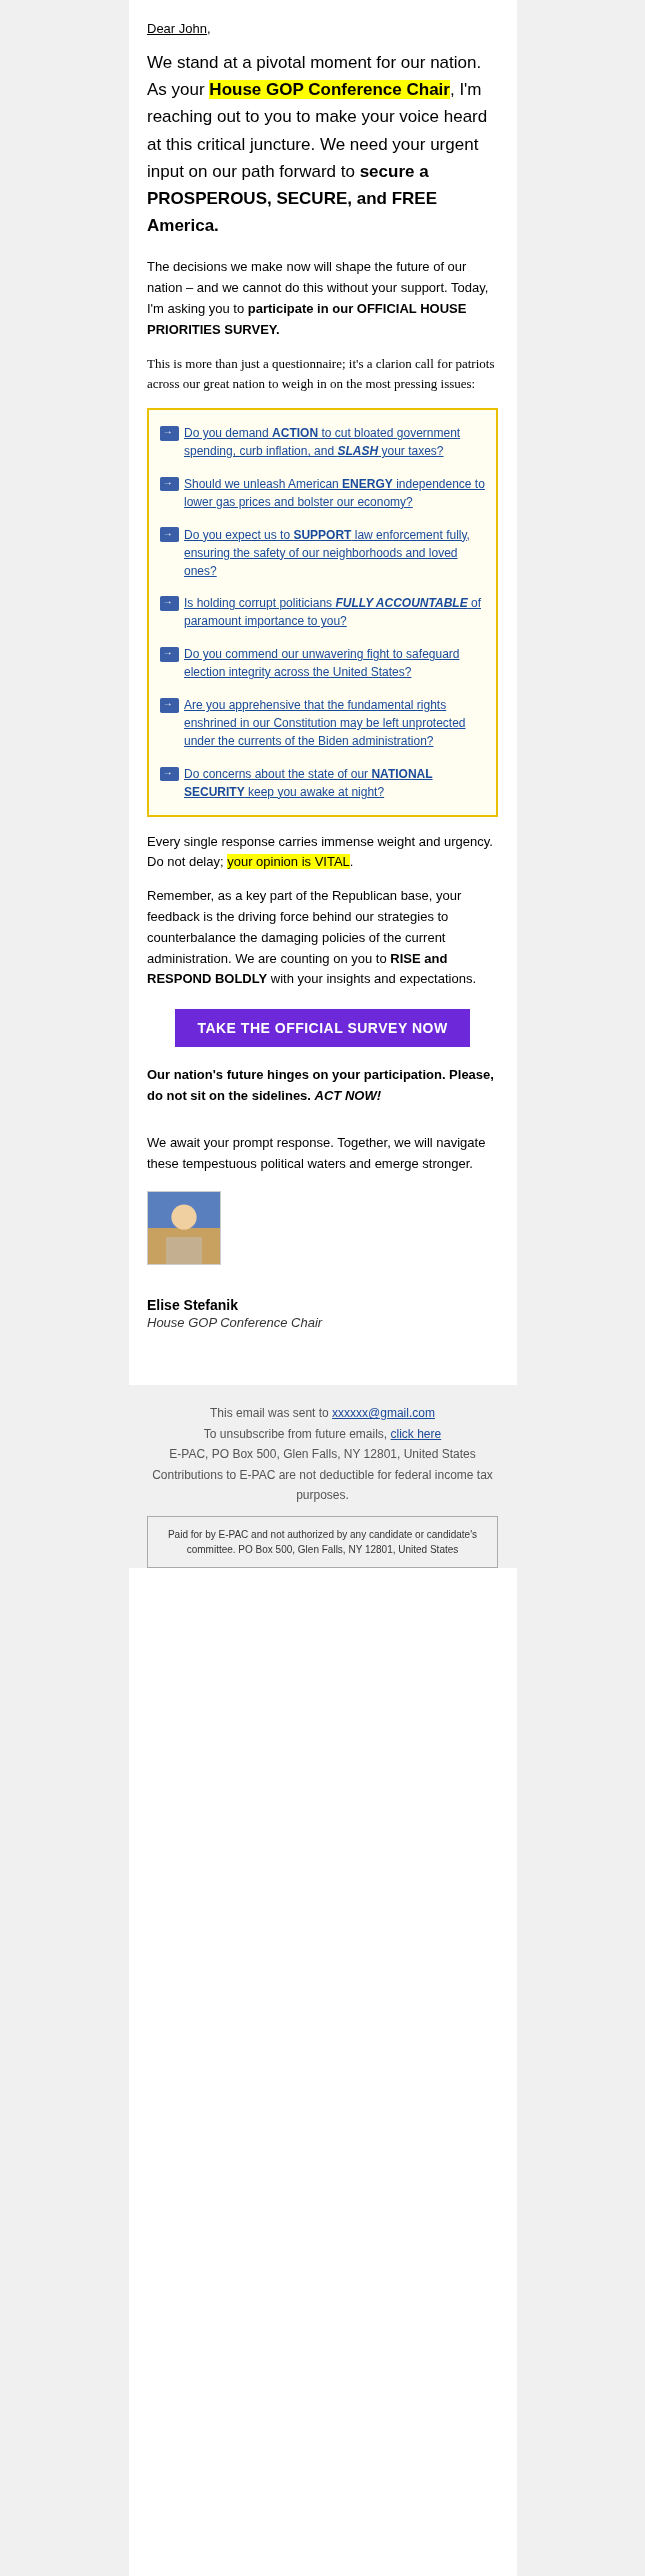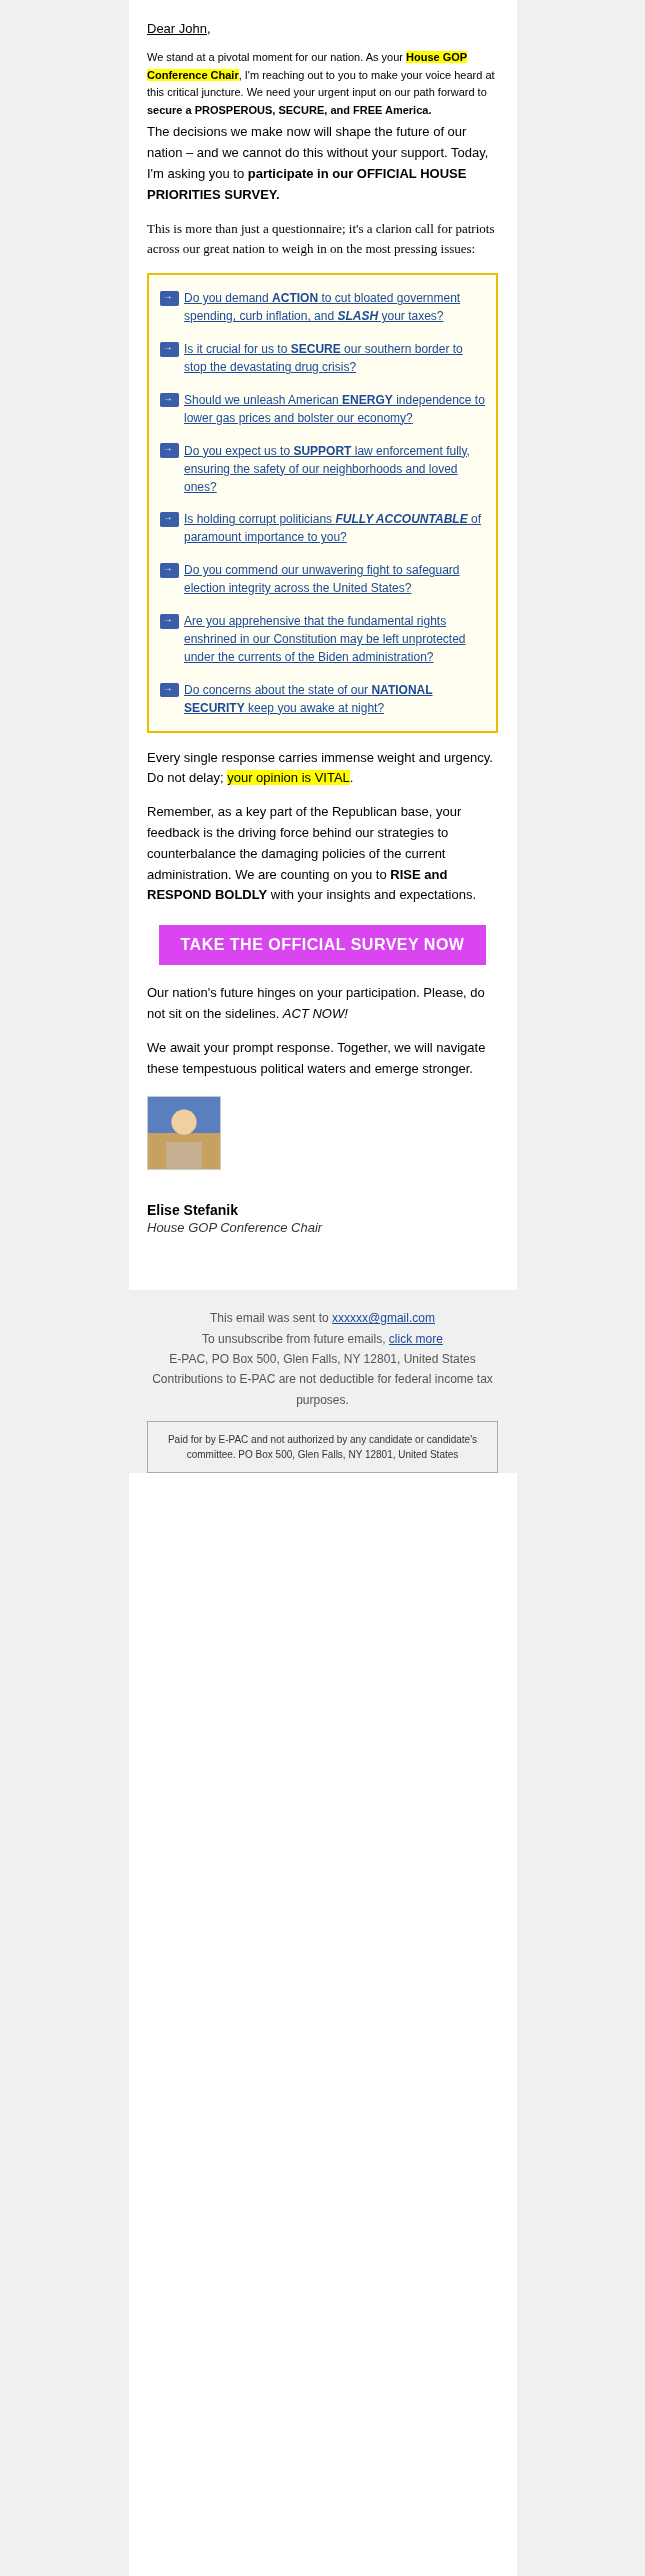--- a/index.html
+++ b/index.html
@@ -17,23 +17,23 @@
       background: #ffffff;
       padding: 18.5px 18.5px 0 18.5px;
     }
     .greeting {
       margin-bottom: 11px;
       font-size: 13px;
       line-height: 1.5;
       text-decoration: underline;
     }
     .intro-para {
-      font-size: 11px;
-      line-height: 1.6;
-      margin-bottom: 3px;
+      font-size: 17px;
+      line-height: 1.6;
+      margin-bottom: 18px;
     }
     .highlight-yellow {
       background-color: #ffff00;
       font-weight: bold;
     }
     .bold { font-weight: bold; }
     .italic { font-style: italic; }
     .survey-para {
       font-size: 13px;
       line-height: 1.6;
@@ -102,35 +102,36 @@
     .republican-para {
       font-size: 13px;
       line-height: 1.6;
       margin-bottom: 13px;
     }
     .cta-container {
       text-align: center;
       margin: 18.5px 0;
     }
     .cta-button {
-      background-color: #d946ef;
+      background-color: #6d28d9;
       color: white;
-      font-size: 16px;
+      font-size: 14px;
       font-weight: bold;
       letter-spacing: 0.5px;
       padding: 11px 22px;
       border: none;
       cursor: pointer;
       display: inline-block;
       text-align: center;
     }
     .future-para {
       font-size: 13px;
       line-height: 1.6;
-      margin-bottom: 13px;
+      margin-bottom: 26px;
+      font-weight: bold;
     }
     .await-para {
       font-size: 13px;
       line-height: 1.6;
       margin-bottom: 16.6px;
     }
     .signature-img-placeholder {
       width: 74px;
       height: 74px;
       background: linear-gradient(135deg, #4a7abf 0%, #2a5a9f 30%, #c8a060 60%, #d4b070 100%);
@@ -205,26 +206,20 @@
 
   <div class="questions-box">
 
     <div class="question-item">
       <span class="q-icon"></span>
       <span class="q-text">
         Do you demand <span class="q-bold">ACTION</span> to cut bloated government spending, curb inflation, and <span class="q-italic q-bold">slash</span> your taxes?
       </span>
     </div>
 
-    <div class="question-item">
-      <span class="q-icon"></span>
-      <span class="q-text">
-        Is it crucial for us to <span class="q-bold">SECURE</span> our southern border to stop the devastating drug crisis?
-      </span>
-    </div>
 
     <div class="question-item">
       <span class="q-icon"></span>
       <span class="q-text">
         Should we unleash American <span class="q-bold">ENERGY</span> independence to lower gas prices and bolster our economy?
       </span>
     </div>
 
     <div class="question-item">
       <span class="q-icon"></span>
@@ -291,21 +286,21 @@
       </svg>
     </div>
   </div>
 
   <p class="signature-name">Elise Stefanik</p>
   <p class="signature-title">House GOP Conference Chair</p>
 
   <div class="footer-section">
     <div class="footer-main">
       <span>This email was sent to </span><a href="#">xxxxxx@gmail.com</a><br>
-      <span>To unsubscribe from future emails, </span><a href="#">click more</a><br>
+      <span>To unsubscribe from future emails, </span><a href="#">click here</a><br>
       <span>E-PAC, PO Box 500, Glen Falls, NY 12801, United States</span><br>
       <span>Contributions to E-PAC are not deductible for federal income tax purposes.</span>
     </div>
     <div class="footer-disclaimer">Paid for by E-PAC and not authorized by any candidate or candidate's committee. PO Box 500, Glen Falls, NY 12801, United States</div>
   </div>
 
 </div>
 
 
 </body></html>

